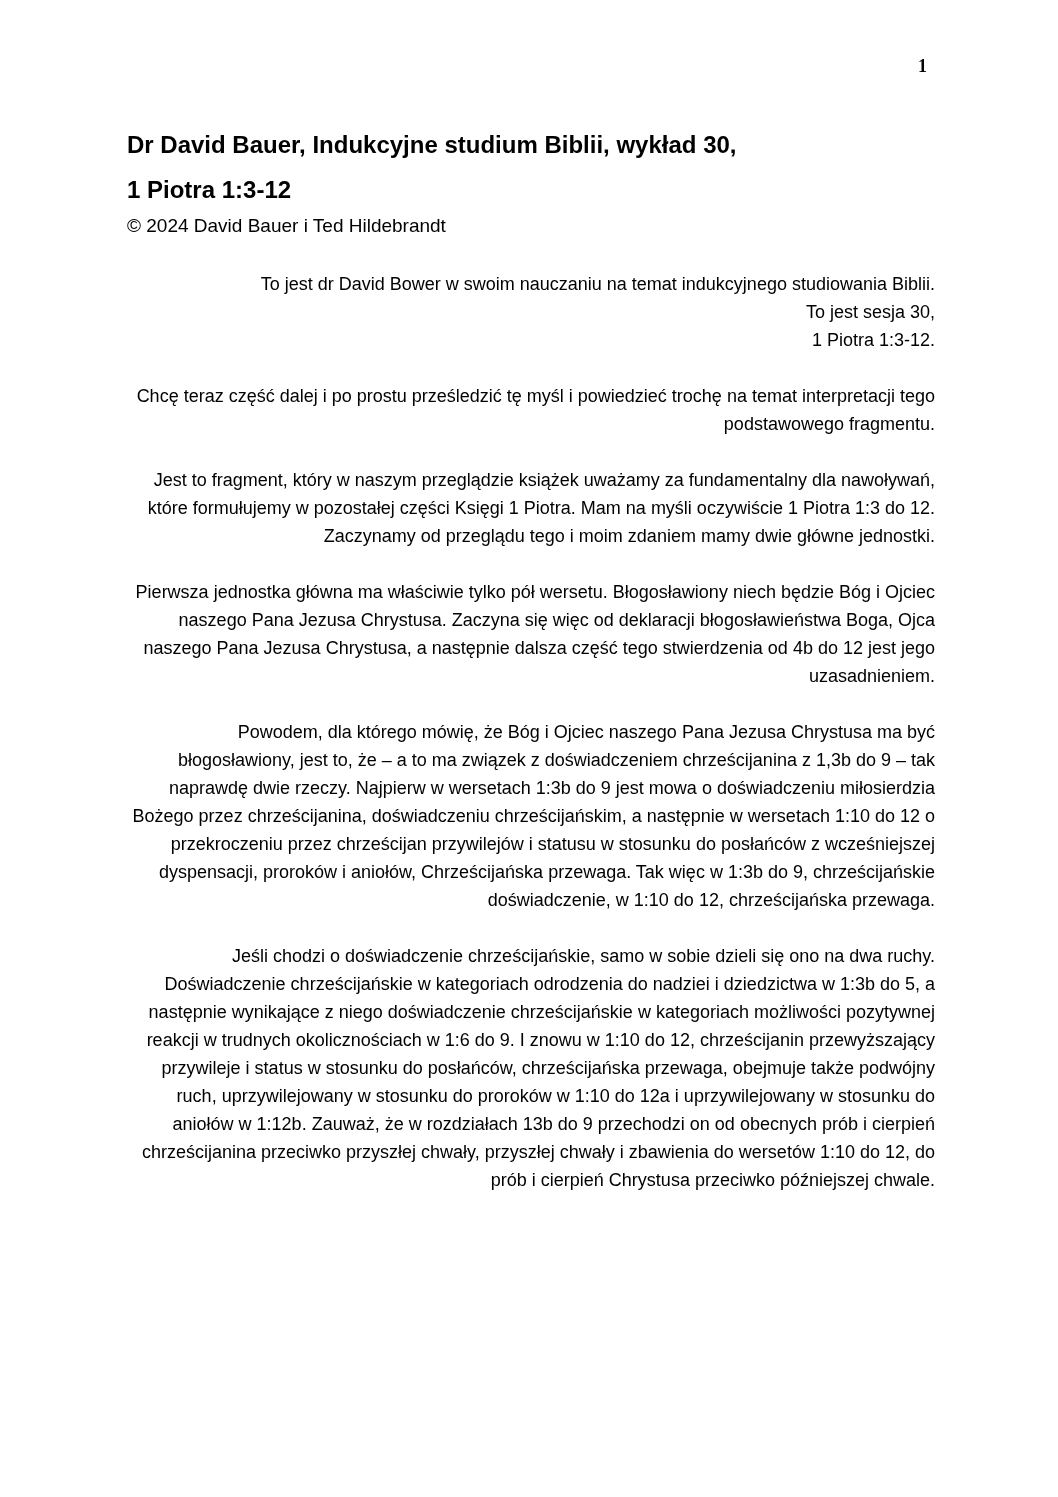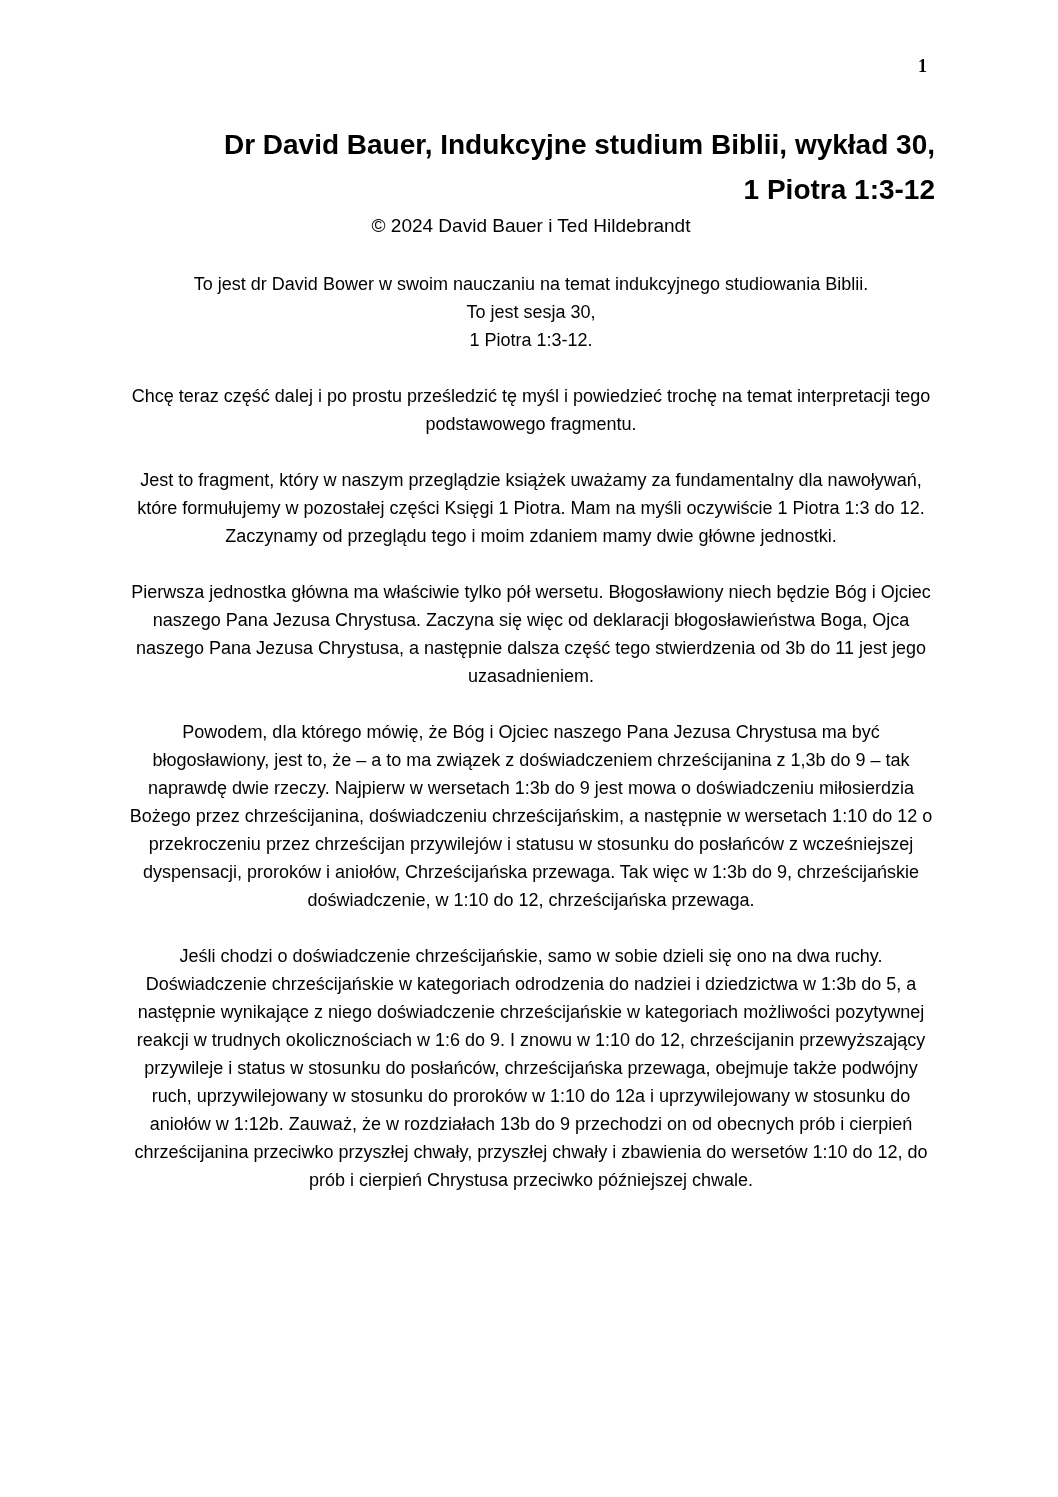--- a/index.html
+++ b/index.html
@@ -21,52 +21,52 @@
     font-weight: bold;
     font-size: 18px;
     line-height: 22px;
   }
   .content {
     padding: 122px 123px 0 127px;
     box-sizing: border-box;
   }
   .doc-title {
     margin: 0;
-    font-size: 28px;
+    font-size: 24px;
     line-height: 45px;
     font-weight: bold;
-    text-align: right;
+    text-align: left;
     white-space: pre-line;
   }
   .copyright {
     margin: 0;
-    text-align: center;
+    text-align: left;
     font-size: 19px;
     line-height: 28px;
   }
   .para {
     margin: 28px 0 0 0;
     font-size: 18px;
     line-height: 28px;
     white-space: pre-line;
-    text-align: center;
+    text-align: right;
   }
   .para.first { margin-top: 30px; }
 </style>
 </head>
 <body>
 
 <div class="page">
   <div class="page-number">1</div>
   <div class="content">
     <h1 class="doc-title">Dr David Bauer, Indukcyjne studium Biblii, wykład 30,
 1 Piotra 1:3-12</h1>
     <div class="copyright">© 2024 David Bauer i Ted Hildebrandt</div>
     <p class="para first">To jest dr David Bower w swoim nauczaniu na temat indukcyjnego studiowania Biblii.
 To jest sesja 30,
 1 Piotra 1:3-12.</p>
     <p class="para">Chcę teraz część dalej i po prostu prześledzić tę myśl i powiedzieć trochę na temat interpretacji tego podstawowego fragmentu.</p>
     <p class="para">Jest to fragment, który w naszym przeglądzie książek uważamy za fundamentalny dla nawoływań, które formułujemy w pozostałej części Księgi 1 Piotra. Mam na myśli oczywiście 1 Piotra 1:3 do 12. Zaczynamy od przeglądu tego i moim zdaniem mamy dwie główne jednostki.</p>
-    <p class="para">Pierwsza jednostka główna ma właściwie tylko pół wersetu. Błogosławiony niech będzie Bóg i Ojciec naszego Pana Jezusa Chrystusa. Zaczyna się więc od deklaracji błogosławieństwa Boga, Ojca naszego Pana Jezusa Chrystusa, a następnie dalsza część tego stwierdzenia od 3b do 11 jest jego uzasadnieniem.</p>
+    <p class="para">Pierwsza jednostka główna ma właściwie tylko pół wersetu. Błogosławiony niech będzie Bóg i Ojciec naszego Pana Jezusa Chrystusa. Zaczyna się więc od deklaracji błogosławieństwa Boga, Ojca naszego Pana Jezusa Chrystusa, a następnie dalsza część tego stwierdzenia od 4b do 12 jest jego uzasadnieniem.</p>
     <p class="para">Powodem, dla którego mówię, że Bóg i Ojciec naszego Pana Jezusa Chrystusa ma być błogosławiony, jest to, że – a to ma związek z doświadczeniem chrześcijanina z 1,3b do 9 – tak naprawdę dwie rzeczy. Najpierw w wersetach 1:3b do 9 jest mowa o doświadczeniu miłosierdzia Bożego przez chrześcijanina, doświadczeniu chrześcijańskim, a następnie w wersetach 1:10 do 12 o przekroczeniu przez chrześcijan przywilejów i statusu w stosunku do posłańców z wcześniejszej dyspensacji, proroków i aniołów, Chrześcijańska przewaga. Tak więc w 1:3b do 9, chrześcijańskie doświadczenie, w 1:10 do 12, chrześcijańska przewaga.</p>
     <p class="para">Jeśli chodzi o doświadczenie chrześcijańskie, samo w sobie dzieli się ono na dwa ruchy. Doświadczenie chrześcijańskie w kategoriach odrodzenia do nadziei i dziedzictwa w 1:3b do 5, a następnie wynikające z niego doświadczenie chrześcijańskie w kategoriach możliwości pozytywnej reakcji w trudnych okolicznościach w 1:6 do 9. I znowu w 1:10 do 12, chrześcijanin przewyższający przywileje i status w stosunku do posłańców, chrześcijańska przewaga, obejmuje także podwójny ruch, uprzywilejowany w stosunku do proroków w 1:10 do 12a i uprzywilejowany w stosunku do aniołów w 1:12b. Zauważ, że w rozdziałach 13b do 9 przechodzi on od obecnych prób i cierpień chrześcijanina przeciwko przyszłej chwały, przyszłej chwały i zbawienia do wersetów 1:10 do 12, do prób i cierpień Chrystusa przeciwko późniejszej chwale.</p>
   </div>
 </div>
 
 </body></html>

